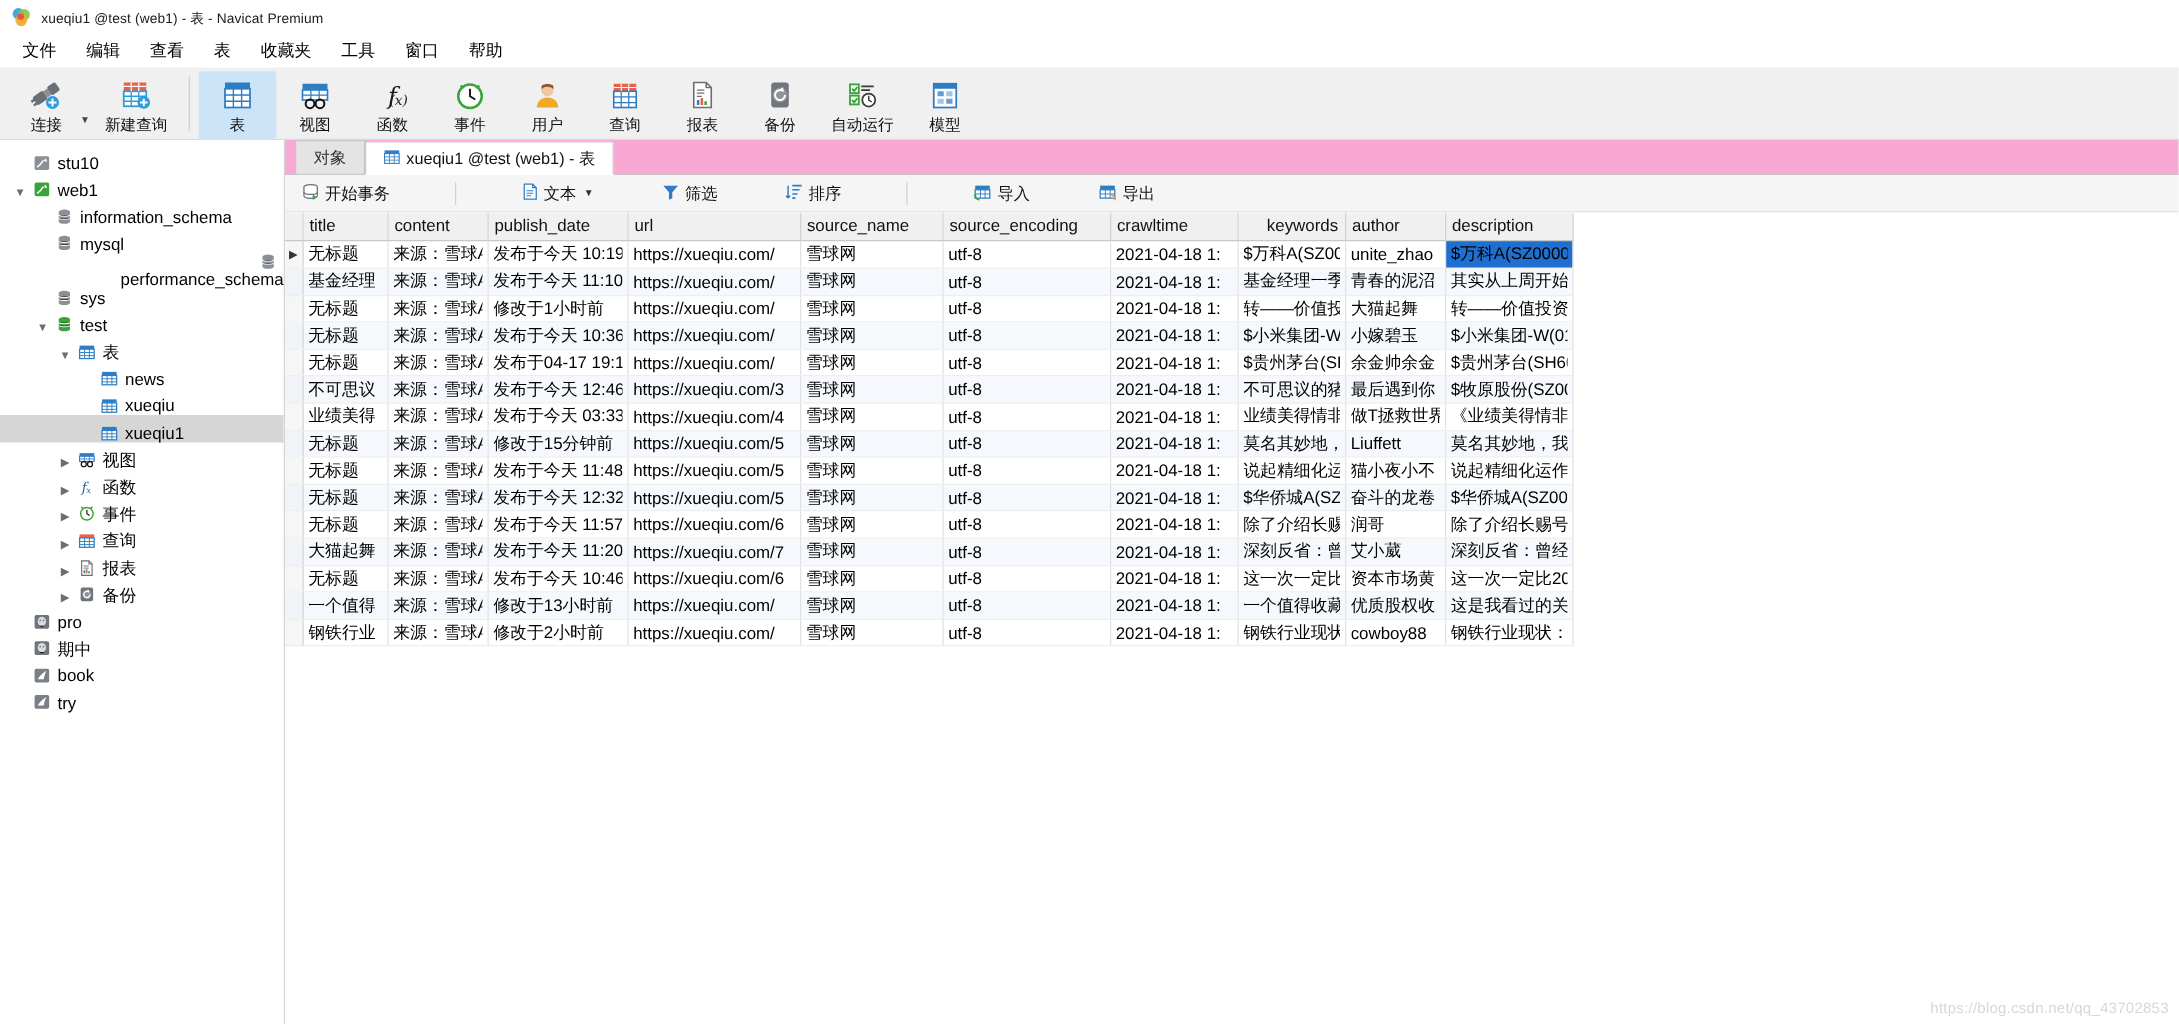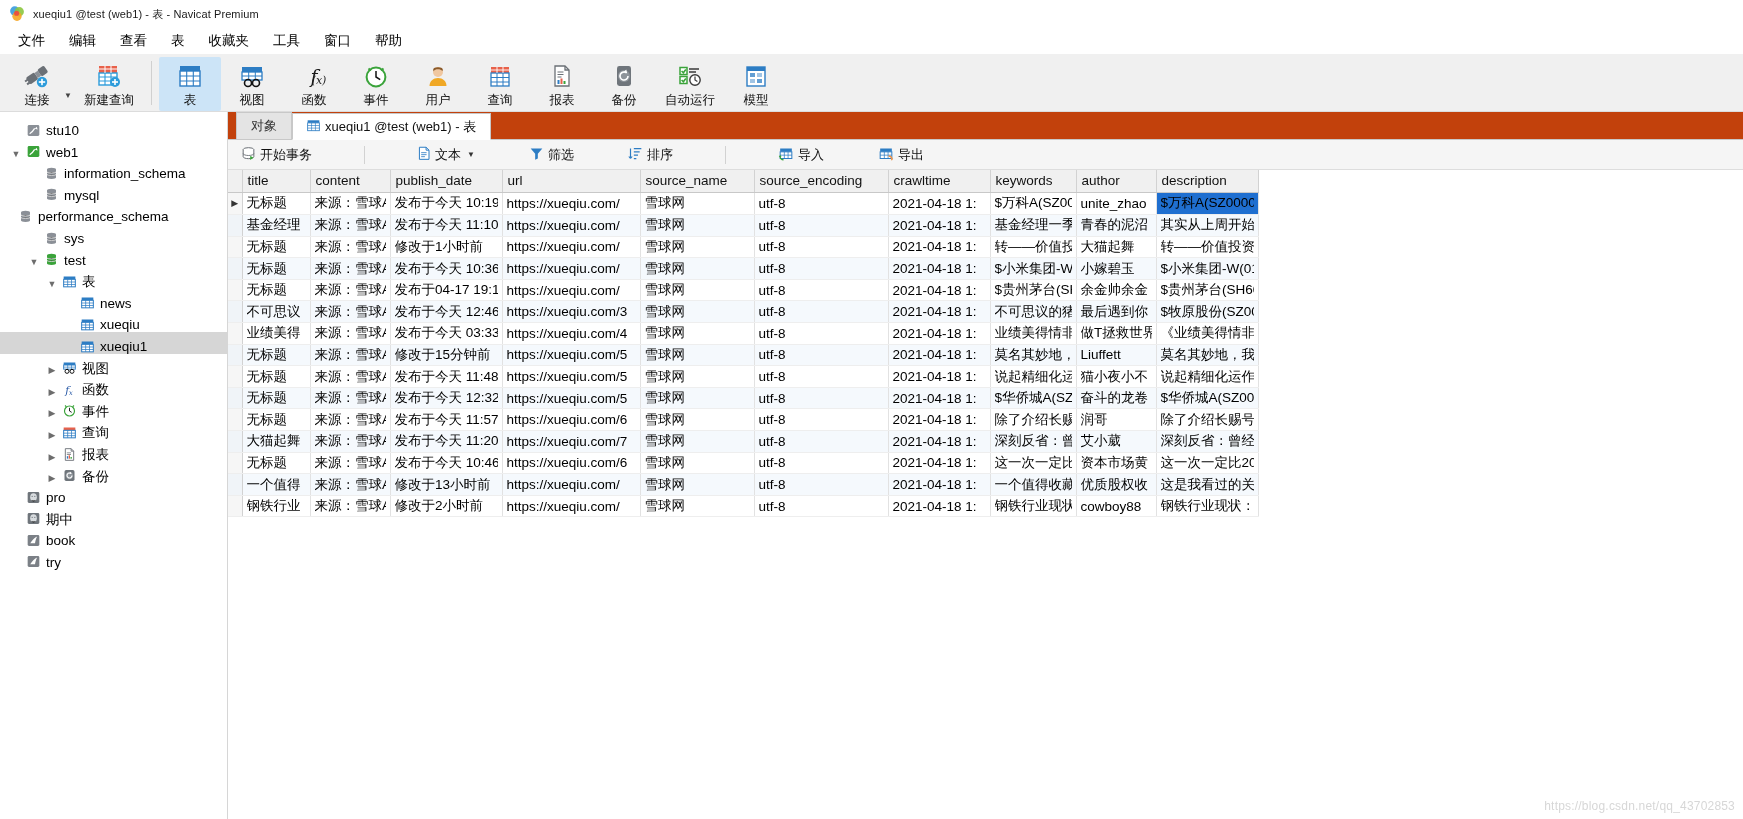--- a/index.html
+++ b/index.html
@@ -63,21 +63,21 @@
   .tw { width: 16px; display: flex; align-items: center; justify-content: center; flex: none; }
   .chev { font-size: 9px; color: #6d6d6d; line-height: 1; }
   .t-ico { width: 18px; display:flex; align-items:center; justify-content:center; margin-right: 4px; flex:none; }
   .t-label { line-height: 1; }
 
   
   .content { flex: 1; display: flex; flex-direction: column; background: #ffffff; min-width: 0; }
 
   
   .tabstrip {
-    height: 28px; background: #c2410c; display: flex; align-items: flex-end;
+    height: 28px; background: #f9a8d4; display: flex; align-items: flex-end;
     border-bottom: 1px solid #c8c8c8; padding-left: 8px;
   }
   .tab {
     height: 27px; display: flex; align-items: center; gap: 5px;
     padding: 0 14px; font-size: 13px; color: #333;
     background: #e4e4e4; border: 1px solid #c8c8c8; border-bottom: none; cursor: default;
   }
   .tab.active { background: #ffffff; color: #111; border-bottom: 1px solid #ffffff; margin-bottom: -1px; }
 
   
@@ -354,21 +354,21 @@
           <span class="t-ico">
             <svg width="15" height="15" viewBox="0 0 18 18">
               <ellipse cx="9" cy="4" rx="5.4" ry="2" fill="#8b9097"></ellipse>
               <rect x="3.6" y="4" width="10.8" height="9.6" fill="#8b9097"></rect>
               <ellipse cx="9" cy="13.6" rx="5.4" ry="2" fill="#8b9097"></ellipse>
               <path d="M3.6 7.4c1.6 1.2 9.2 1.2 10.8 0M3.6 10.4c1.6 1.2 9.2 1.2 10.8 0" stroke="#fff" stroke-width="1"></path>
             </svg>
           </span>
           <span class="t-label">mysql</span>
         </div>
-        <div class="tree-row" style="">
+        <div class="tree-row" style="padding-left: 26px; flex-direction: column;">
           <span class="tw"></span>
           <span class="t-ico">
             <svg width="15" height="15" viewBox="0 0 18 18">
               <ellipse cx="9" cy="4" rx="5.4" ry="2" fill="#8b9097"></ellipse>
               <rect x="3.6" y="4" width="10.8" height="9.6" fill="#8b9097"></rect>
               <ellipse cx="9" cy="13.6" rx="5.4" ry="2" fill="#8b9097"></ellipse>
               <path d="M3.6 7.4c1.6 1.2 9.2 1.2 10.8 0M3.6 10.4c1.6 1.2 9.2 1.2 10.8 0" stroke="#fff" stroke-width="1"></path>
             </svg>
           </span>
           <span class="t-label">performance_schema</span>
@@ -675,21 +675,21 @@
           <thead>
             <tr id="grid-head-row">
                 <th class="gutter"></th>
                 <th style="width: 68px;"><span>title</span></th>
                 <th style="width: 80px;"><span>content</span></th>
                 <th style="width: 112px;"><span>publish_date</span></th>
                 <th style="width: 138px;"><span>url</span></th>
                 <th style="width: 114px;"><span>source_name</span></th>
                 <th style="width: 134px;"><span>source_encoding</span></th>
                 <th style="width: 102px;"><span>crawltime</span></th>
-                <th style="width: 86px;"><span>keywords</span></th>
+                <th style="width: 86px; text-align: right;"><span>keywords</span></th>
                 <th style="width: 80px;"><span>author</span></th>
                 <th style="width: 102px;"><span>description</span></th>
               </tr>
           </thead>
           <tbody id="grid-body">
               <tr class="">
                 <td class="gutter">▶</td>
                 <td style="width: 68px; max-width: 68px;">
                   <span class="cellclip">无标题</span>
                 </td>

